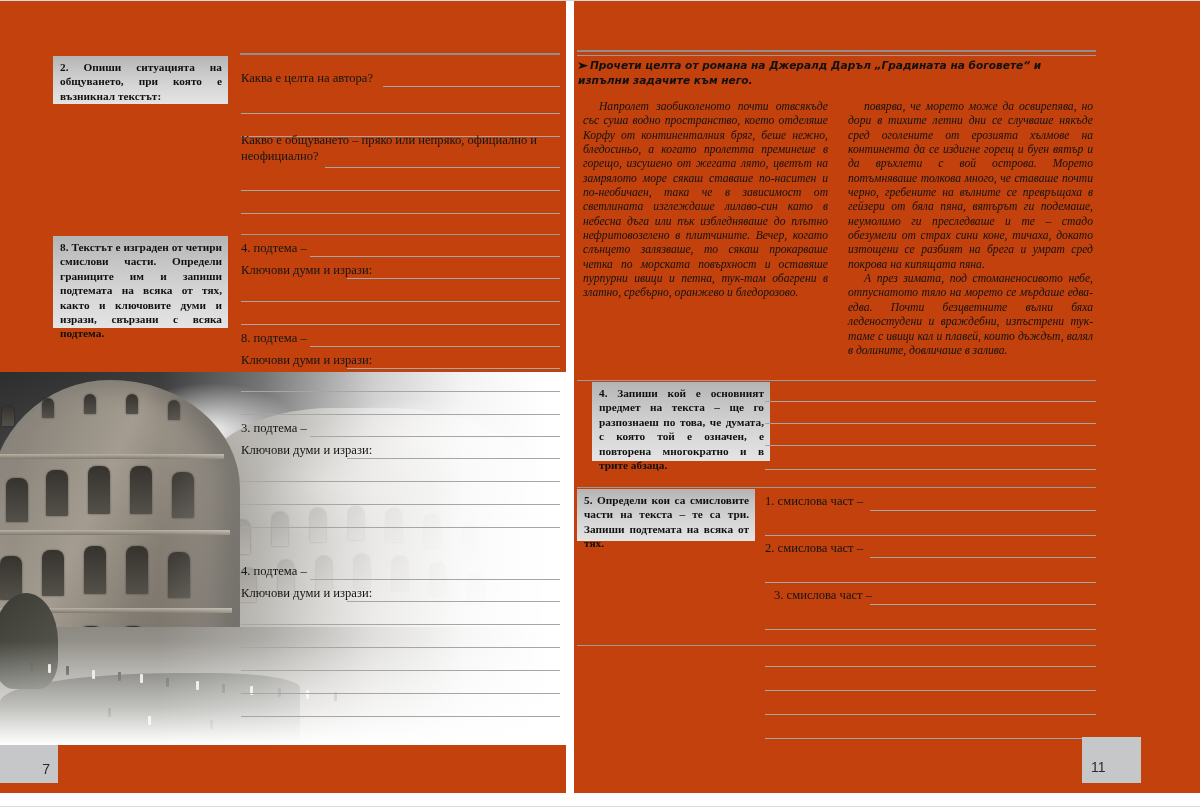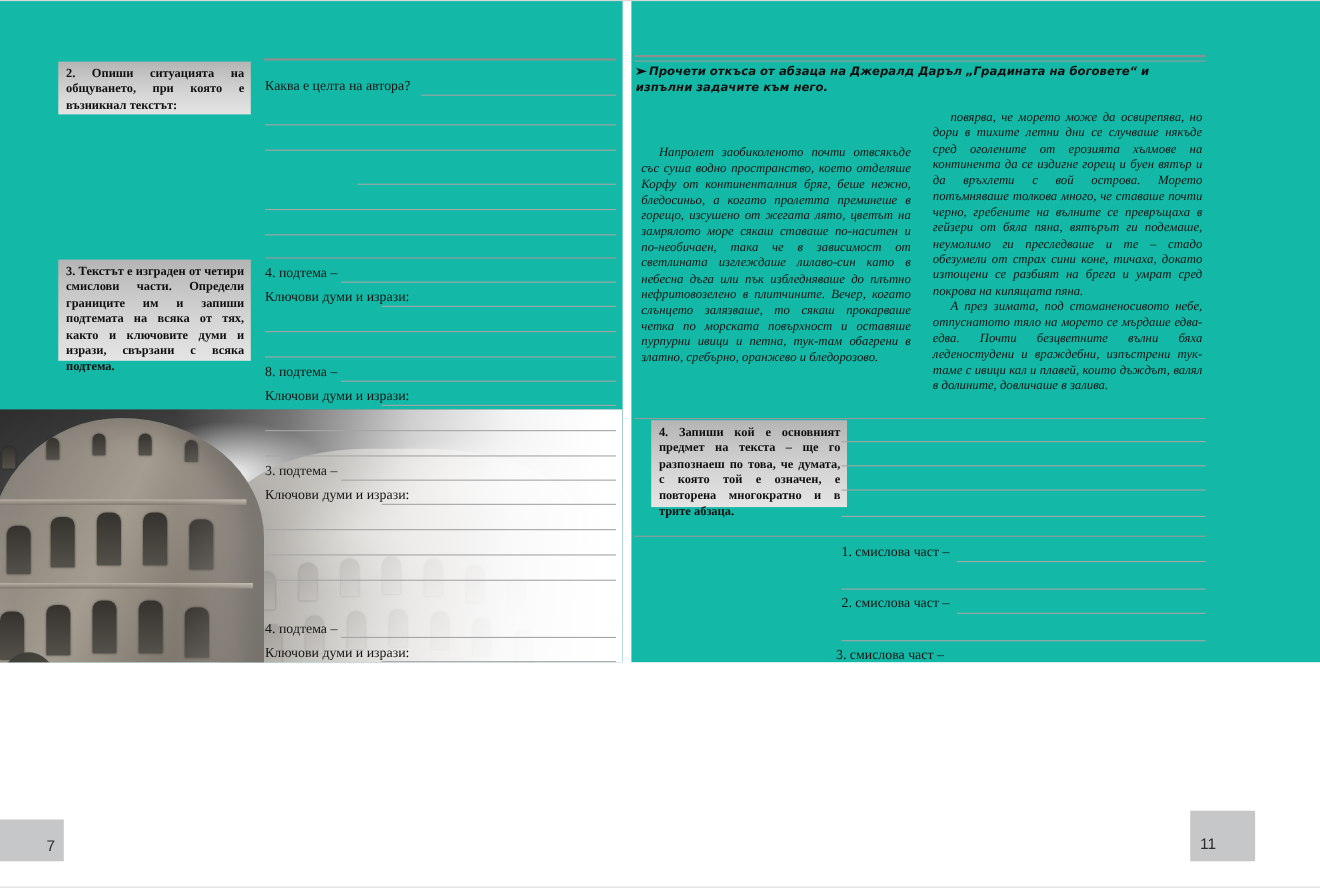--- a/index.html
+++ b/index.html
@@ -1,21 +1,21 @@
 <!DOCTYPE html>
 <html><head>
 <meta charset="utf-8">
 <style>
   html,body{margin:0;padding:0;background:#fff;}
   body{width:1200px;height:807px;overflow:hidden;
        font-family:"Liberation Serif","DejaVu Serif",serif;color:#1a1a1a;}
   .spread{position:relative;width:1200px;height:807px;background:#fff;}
 
   
-  .page{position:absolute;top:0;height:602px;background:#14b8a6;overflow:hidden;}
+  .page{position:absolute;top:0;height:793px;background:#c2410c;overflow:hidden;}
   .page-left{left:0;width:566px;}
   .page-right{left:574px;width:626px;}
 
   
   .photo{position:absolute;left:0;top:372px;width:566px;height:373px;overflow:hidden;}
   .photo .sky{position:absolute;inset:0;
       background:
         radial-gradient(ellipse 130px 70px at 210px 60px, rgba(255,255,255,.95) 0%, rgba(255,255,255,0) 70%),
         radial-gradient(ellipse 160px 80px at 330px 110px, rgba(255,255,255,.9) 0%, rgba(255,255,255,0) 72%),
         radial-gradient(ellipse 110px 60px at 120px 120px, rgba(255,255,255,.85) 0%, rgba(255,255,255,0) 70%),
@@ -70,21 +70,21 @@
   .hdr{position:absolute;left:4px;top:58px;width:518px;
        font-family:"DejaVu Sans","Liberation Sans",sans-serif;
        font-weight:bold;font-style:italic;font-size:10.6px;line-height:14.5px;color:#111;}
   .hdr .arw{display:inline-block;margin-right:5px;letter-spacing:-2px;
        font-style:normal;transform:scaleX(1.4);}
 
   
   .excerpt{position:absolute;top:100px;font-style:italic;font-size:11.6px;line-height:14.35px;
            text-align:justify;color:#131313;font-family:"Liberation Serif","DejaVu Serif",serif;}
   .excerpt p{margin:0;text-indent:16px;}
-  .exc-l{left:9px;width:245px;margin-top:32px;}
+  .exc-l{left:9px;width:245px;}
   .exc-r{left:274px;width:245px;}
 
   
   .pnum{position:absolute;background:#c6c7c9;
         font-family:"Liberation Sans","DejaVu Sans",sans-serif;font-size:14px;color:#2b2b2b;}
   .pnum-l{left:0;top:745px;width:58px;height:38px;}
   .pnum-l span{position:absolute;right:8px;bottom:6px;}
   .pnum-r{left:1082px;top:737px;width:59px;height:46px;}
   .pnum-r span{position:absolute;left:9px;bottom:8px;}
   .edge{position:absolute;background:#d9d9d9;}
@@ -170,27 +170,28 @@
 
     <div class="rule thick" style="left:240px;top:53px;width:320px"></div>
 
     <div class="gbox" style="left:53px;top:56px;width:175px;height:48px">2. Опиши ситуацията на общуването, при която е възникнал текстът:</div>
 
     <div class="flabel" style="left:241px;top:70px">Каква е целта на автора?</div>
     <div class="wline" style="left:383px;top:86px;width:177px"></div>
     <div class="wline" style="left:241px;top:113px;width:319px"></div>
     <div class="wline" style="left:241px;top:136px;width:319px"></div>
 
+    <div class="flabel wrap" style="left:241px;top:132px">Какво е общуването – пряко или непряко, официално и неофициално?</div>
     <div class="wline" style="left:325px;top:167px;width:235px"></div>
     <div class="wline" style="left:241px;top:190px;width:319px"></div>
     <div class="wline" style="left:241px;top:213px;width:319px"></div>
 
     <div class="rule" style="left:241px;top:234px;width:319px"></div>
 
-    <div class="gbox" style="left:53px;top:236px;width:175px;height:92px">3. Текстът е изграден от четири смислови части. Определи границите им и запиши подтемата на всяка от тях, както и ключовите думи и изрази, свързани с всяка подтема.</div>
+    <div class="gbox" style="left:53px;top:236px;width:175px;height:92px">8. Текстът е изграден от четири смислови части. Определи границите им и запиши подтемата на всяка от тях, както и ключовите думи и изрази, свързани с всяка подтема.</div>
 
     <div class="flabel" style="left:241px;top:240px">4. подтема –</div>
     <div class="wline" style="left:310px;top:256px;width:250px"></div>
     <div class="flabel" style="left:241px;top:262px">Ключови думи и изрази:</div>
     <div class="wline" style="left:347px;top:278px;width:213px"></div>
     <div class="wline" style="left:241px;top:301px;width:319px"></div>
     <div class="wline" style="left:241px;top:324px;width:319px"></div>
 
     <div class="flabel" style="left:241px;top:330px">8. подтема –</div>
     <div class="wline" style="left:310px;top:346px;width:250px"></div>
@@ -217,48 +218,49 @@
     <div class="wline" style="left:241px;top:693px;width:319px"></div>
     <div class="wline" style="left:241px;top:716px;width:319px"></div>
   </div>
 
   <div class="page page-right">
 
     <div class="rule thick" style="left:3px;top:50px;width:519px"></div>
     <div class="rule" style="left:3px;top:55px;width:519px"></div>
 
     <div class="hdr">
-      <span class="arw">➤</span><span>Прочети откъса от абзаца на Джералд Даръл „Градината на боговете“ и изпълни задачите към него.</span>
+      <span class="arw">➤</span><span>Прочети целта от романа на Джералд Даръл „Градината на боговете“ и изпълни задачите към него.</span>
     </div>
 
     <div class="excerpt exc-l">
       <p>Напролет заобиколеното почти отвсякъде със суша водно пространство, което отделяше Корфу от континенталния бряг, беше нежно, бледосиньо, а когато пролетта преминеше в горещо, изсушено от жегата лято, цветът на замрялото море сякаш ставаше по-наситен и по-необичаен, така че в зависимост от светлината изглеждаше лилаво-син като в небесна дъга или пък избледняваше до плътно нефритовозелено в плитчините. Вечер, когато слънцето залязваше, то сякаш прокарваше четка по морската повърхност и оставяше пурпурни ивици и петна, тук-там обагрени в златно, сребърно, оранжево и бледорозово.</p>
     </div>
     <div class="excerpt exc-r">
       <p>повярва, че морето може да освирепява, но дори в тихите летни дни се случваше някъде сред оголените от ерозията хълмове на континента да се издигне горещ и буен вятър и да връхлети с вой острова. Морето потъмняваше толкова много, че ставаше почти черно, гребените на вълните се превръщаха в гейзери от бяла пяна, вятърът ги подемаше, неумолимо ги преследваше и те – стадо обезумели от страх сини коне, тичаха, докато изтощени се разбият на брега и умрат сред покрова на кипящата пяна.</p>
       <p>А през зимата, под стоманеносивото небе, отпуснатото тяло на морето се мърдаше едва-едва. Почти безцветните вълни бяха леденостудени и враждебни, изпъстрени тук-таме с ивици кал и плавей, които дъждът, валял в долините, довличаше в залива.</p>
     </div>
 
     <div class="rule" style="left:3px;top:380px;width:519px"></div>
     <div class="gbox" style="left:18px;top:382px;width:178px;height:79px">4. Запиши кой е основният предмет на текста – ще го разпознаеш по това, че думата, с която той е означен, е повторена многократно и в трите абзаца.</div>
     <div class="wline" style="left:191px;top:401px;width:331px"></div>
     <div class="wline" style="left:191px;top:423px;width:331px"></div>
     <div class="wline" style="left:191px;top:445px;width:331px"></div>
     <div class="wline" style="left:191px;top:469px;width:331px"></div>
 
     <div class="rule" style="left:3px;top:487px;width:519px"></div>
+    <div class="gbox" style="left:3px;top:489px;width:178px;height:52px">5. Определи кои са смисловите части на текста – те са три. Запиши подтемата на всяка от тях.</div>
     <div class="flabel" style="left:191px;top:493px">1. смислова част –</div>
     <div class="wline" style="left:296px;top:510px;width:226px"></div>
     <div class="wline" style="left:191px;top:535px;width:331px"></div>
 
     <div class="flabel" style="left:191px;top:540px">2. смислова част –</div>
     <div class="wline" style="left:296px;top:557px;width:226px"></div>
     <div class="wline" style="left:191px;top:582px;width:331px"></div>
 
-    <div class="flabel" style="left:186px;top:587px">3. смислова част –</div>
+    <div class="flabel" style="left:200px;top:587px">3. смислова част –</div>
     <div class="wline" style="left:296px;top:604px;width:226px"></div>
     <div class="wline" style="left:191px;top:629px;width:331px"></div>
 
     <div class="rule" style="left:3px;top:645px;width:519px"></div>
     <div class="wline" style="left:191px;top:666px;width:331px"></div>
     <div class="wline" style="left:191px;top:690px;width:331px"></div>
     <div class="wline" style="left:191px;top:714px;width:331px"></div>
     <div class="wline" style="left:191px;top:738px;width:331px"></div>
   </div>
 

